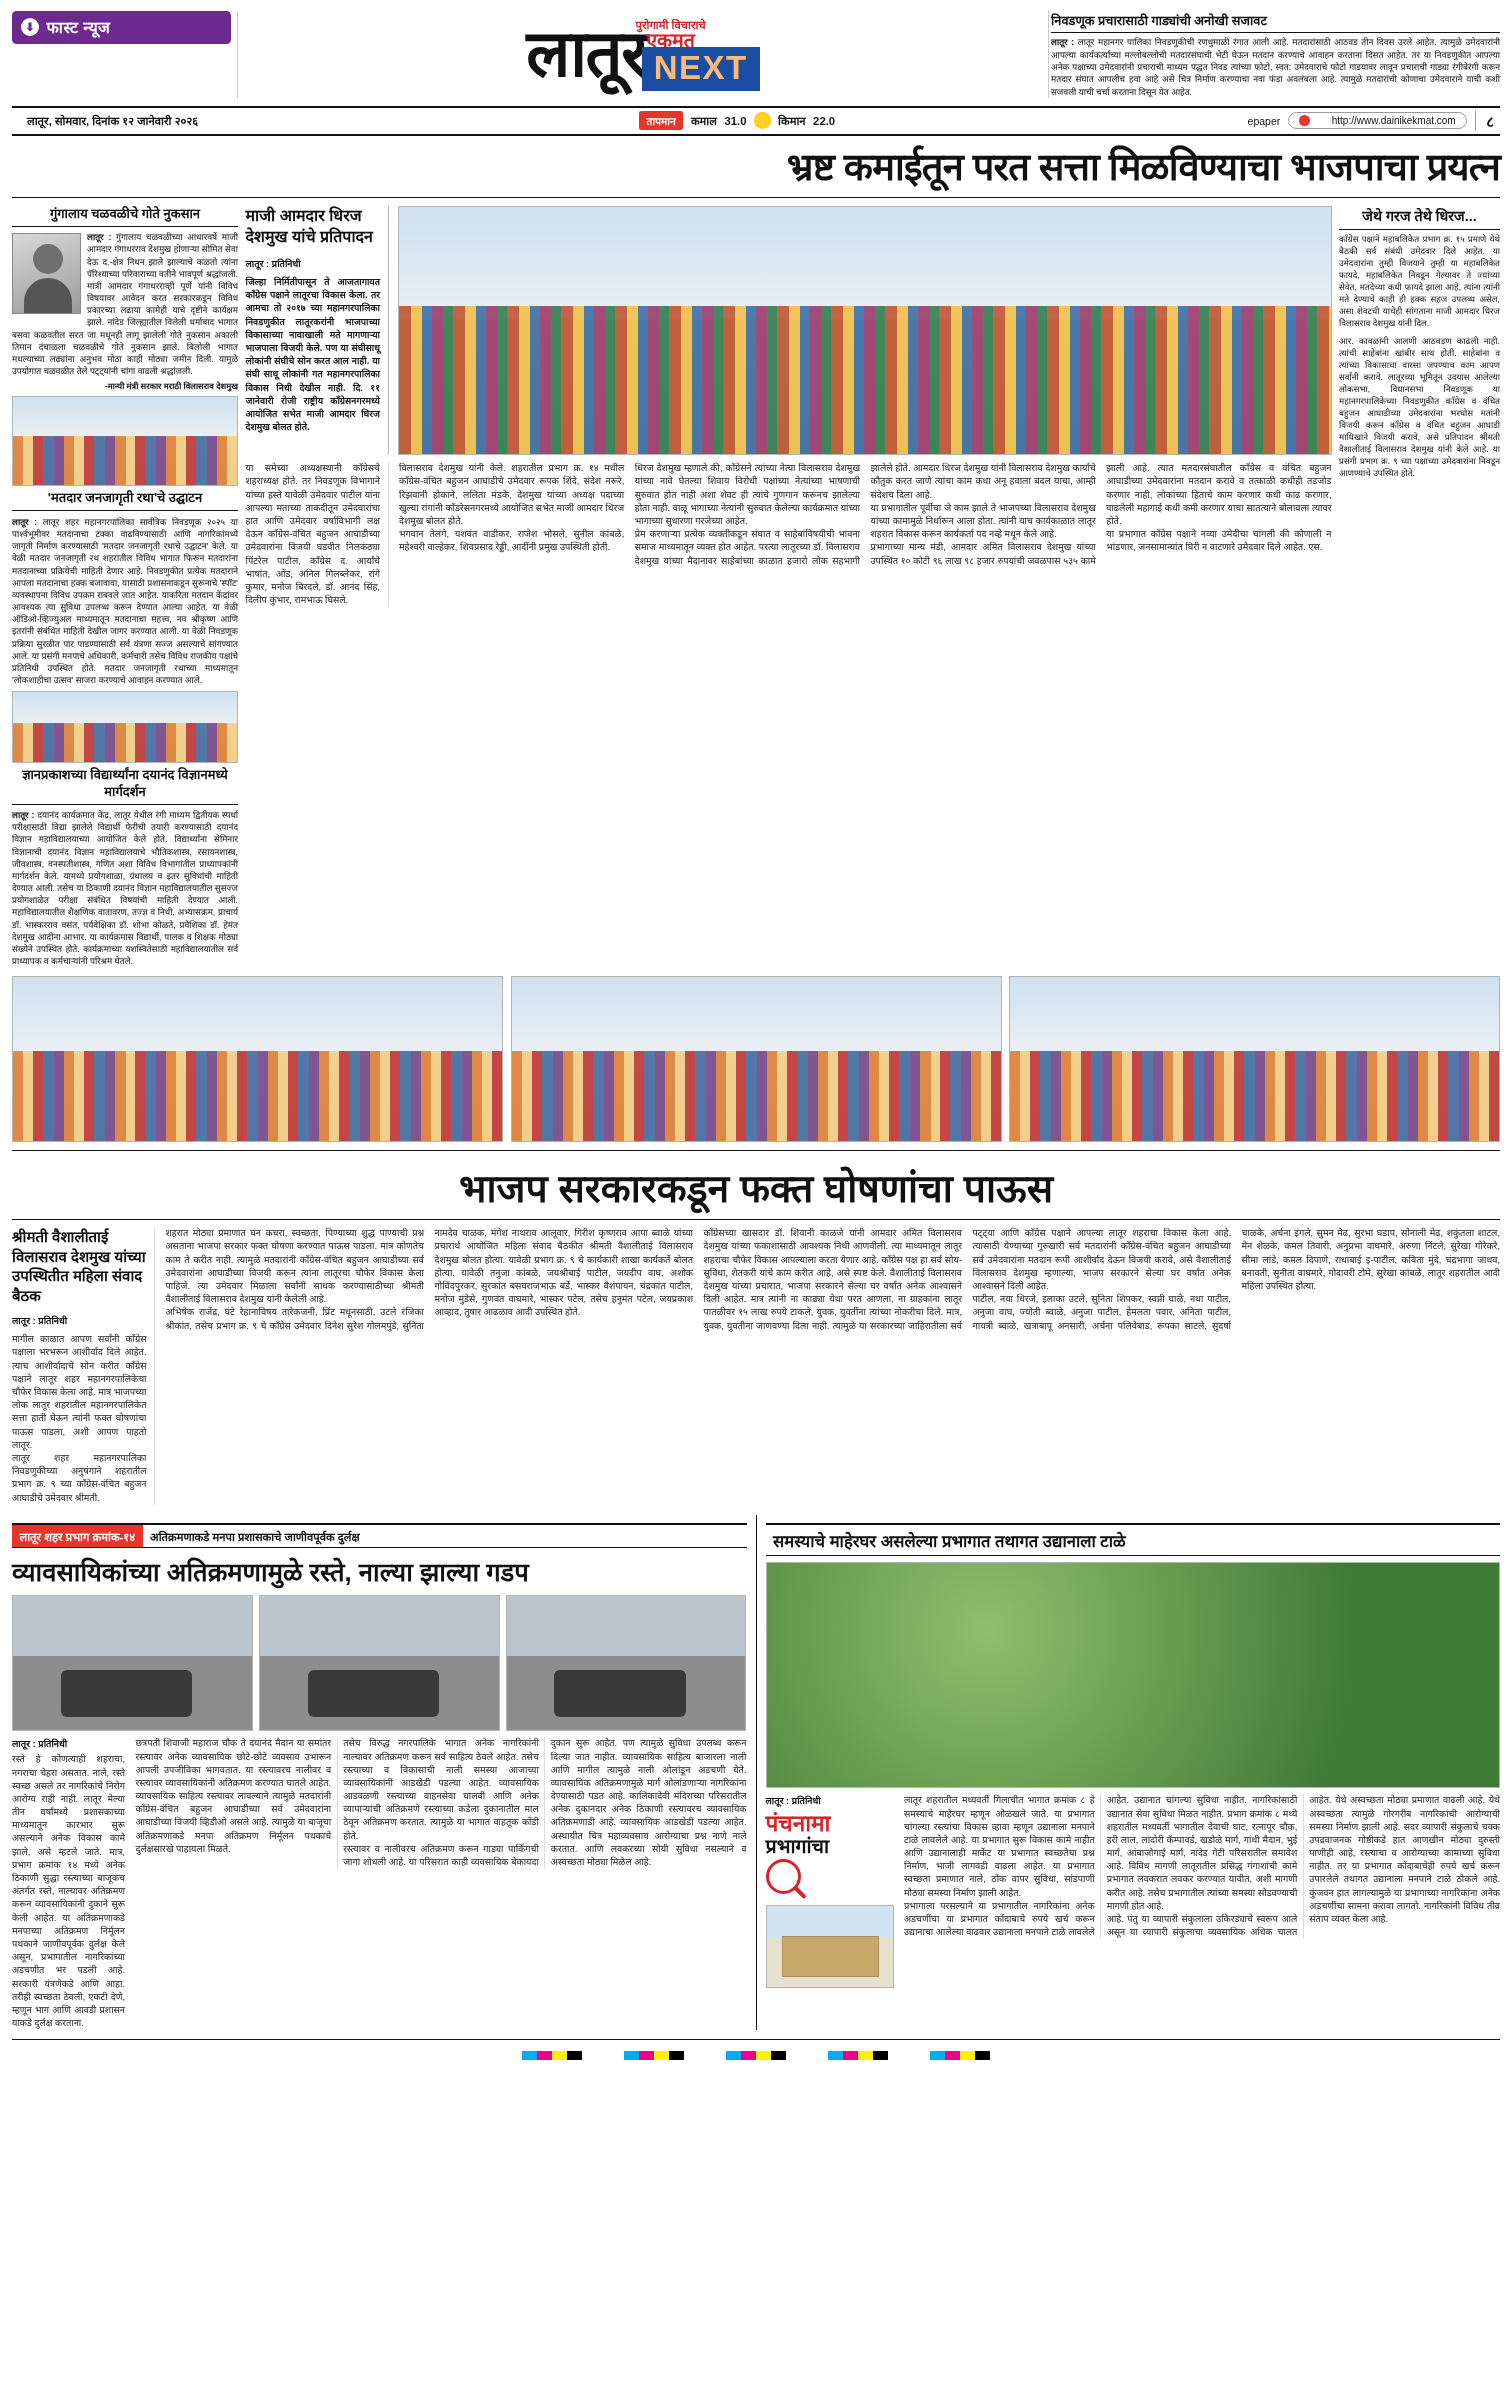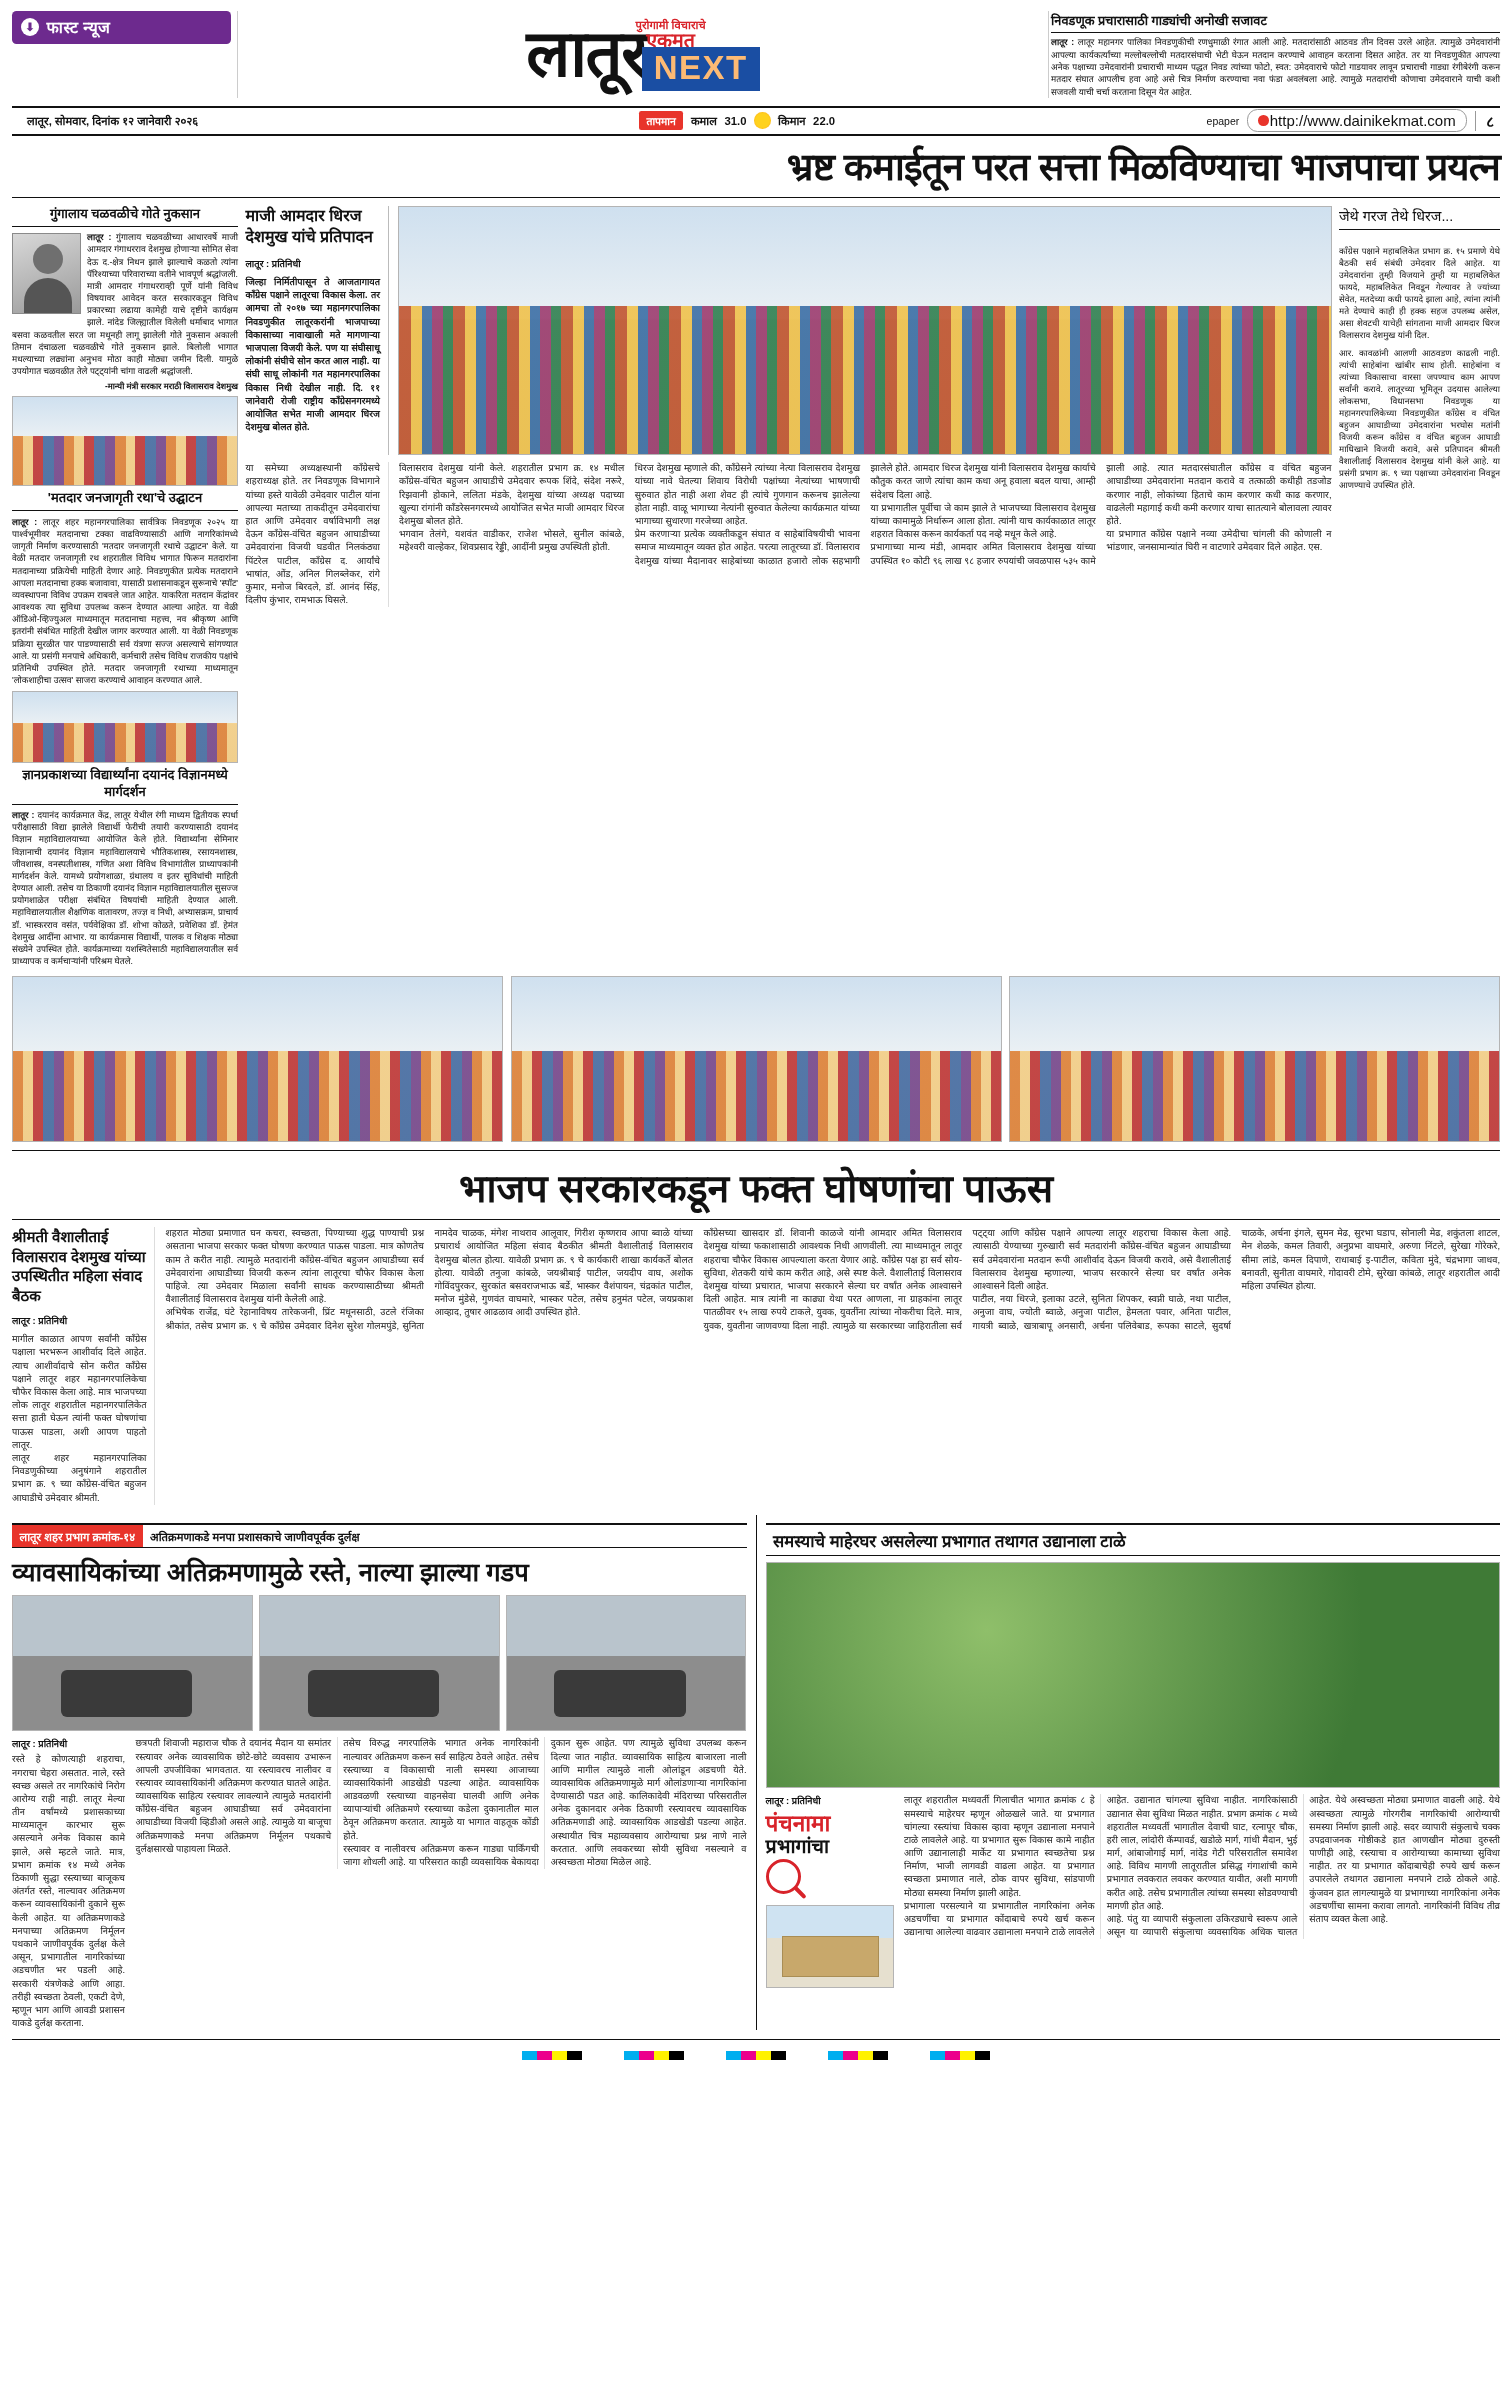--- a/index.html
+++ b/index.html
@@ -123,21 +123,21 @@
     align-items: center;
     height: 30px;
     font-size: 11.3px;
     font-weight: bold;
   }
   .is-left { width: 316px; padding-left: 15px;}
   .is-mid { flex: 1 1 auto; display:flex; align-items:center; gap: 7.5px; justify-content:center;}
   .temp-label { background: #e8342b; color: #fff; padding: 2.3px 7.5px; border-radius: 2.3px; font-size: 10.5px;}
   .sun { width: 16.6px; height: 16.6px; border-radius: 50%; background: radial-gradient(circle,#ffd21e 55%,#ff9f1c 100%); display:inline-block;}
   .is-right { width: 354px; display:flex; align-items:center; justify-content:flex-end; gap:7.5px; padding-right: 6px;}
-  .epaper-box { border:0.8px solid #999; border-radius: 10.5px; padding: 2.3px 10.5px; font-size: 15px; font-weight: normal; display:flex;align-items:center;gap:1px;}
+  .epaper-box { border:0.8px solid #999; border-radius: 10.5px; padding: 2.3px 10.5px; font-size: 10px; font-weight: normal; display:flex;align-items:center;gap:22px;}
   .epaper-box .dot { width:10.5px;height:10.5px;border-radius:50%;background:#e8342b;display:inline-block;}
   .pageno { font-size: 15px; font-weight: bold; border-left: 0.8px solid #999; padding-left: 10.5px;}
 
   
   .lead-headline {
     text-align: right;
     font-size: 38px;
     font-weight: bold;
     letter-spacing: -0.8px;
     margin: 10.5px 0 7.5px 0;
@@ -194,22 +194,22 @@
     border-right: 0.8px solid #bbb;
     padding-right: 7.5px;
   }
   .mid-photo { height: 249px; }
   .three-col { column-count: 3; column-gap: 12px; column-rule: 0.8px solid #ddd; }
   .four-col { column-count: 4; column-gap: 10.5px; }
   .five-col { column-count: 5; column-gap: 10.5px; }
 
   
   .rc-title {
-    font-size: 14.3px; font-weight: normal; text-align:left;
-    border-bottom: 0.8px solid #111; padding-bottom: 3.8px; margin-bottom: 15px;
+    font-size: 14.3px; font-weight: bold; text-align:center;
+    border-bottom: 0.8px solid #111; padding-bottom: 3.8px; margin-bottom: 3px;
   }
   .rc-body { font-size: 8.6px; line-height: 1.4; text-align: justify; }
 
   
   .band-headline {
     text-align: center;
     font-size: 39px;
     font-weight: bold;
     margin: 9px 0 6px;
   }

